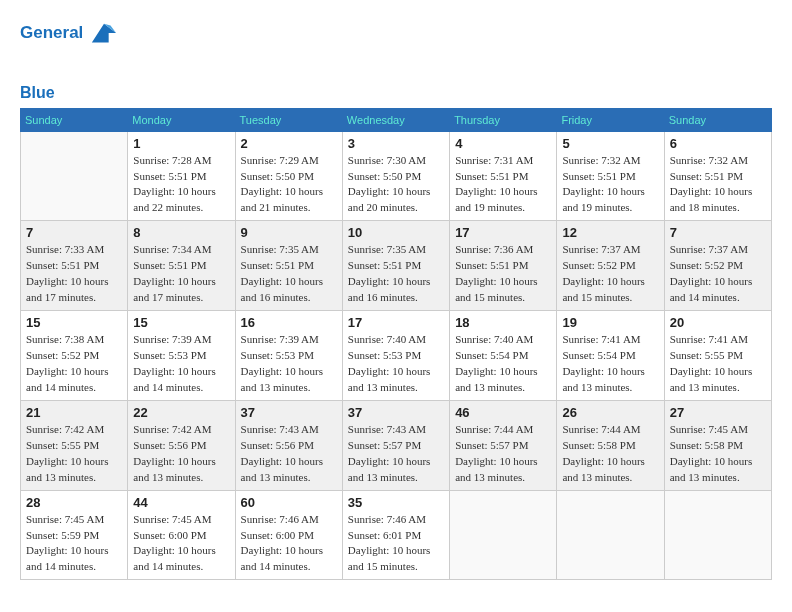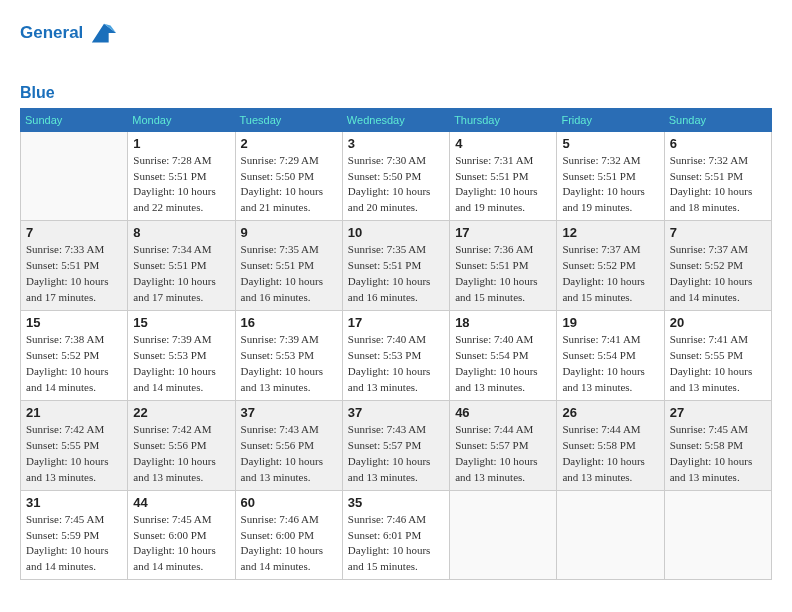--- a/index.html
+++ b/index.html
@@ -241,21 +241,21 @@
             <span class="day-num">26</span>
             <div class="day-info">Sunrise: 7:44 AM<br>Sunset: 5:58 PM<br>Daylight: 10 hours and 13 minutes.</div>
           </td>
           <td>
             <span class="day-num">27</span>
             <div class="day-info">Sunrise: 7:45 AM<br>Sunset: 5:58 PM<br>Daylight: 10 hours and 13 minutes.</div>
           </td>
         </tr>
         <tr>
           <td>
-            <span class="day-num">31</span>
+            <span class="day-num">28</span>
             <div class="day-info">Sunrise: 7:45 AM<br>Sunset: 5:59 PM<br>Daylight: 10 hours and 14 minutes.</div>
           </td>
           <td>
             <span class="day-num">44</span>
             <div class="day-info">Sunrise: 7:45 AM<br>Sunset: 6:00 PM<br>Daylight: 10 hours and 14 minutes.</div>
           </td>
           <td>
             <span class="day-num">60</span>
             <div class="day-info">Sunrise: 7:46 AM<br>Sunset: 6:00 PM<br>Daylight: 10 hours and 14 minutes.</div>
           </td>

